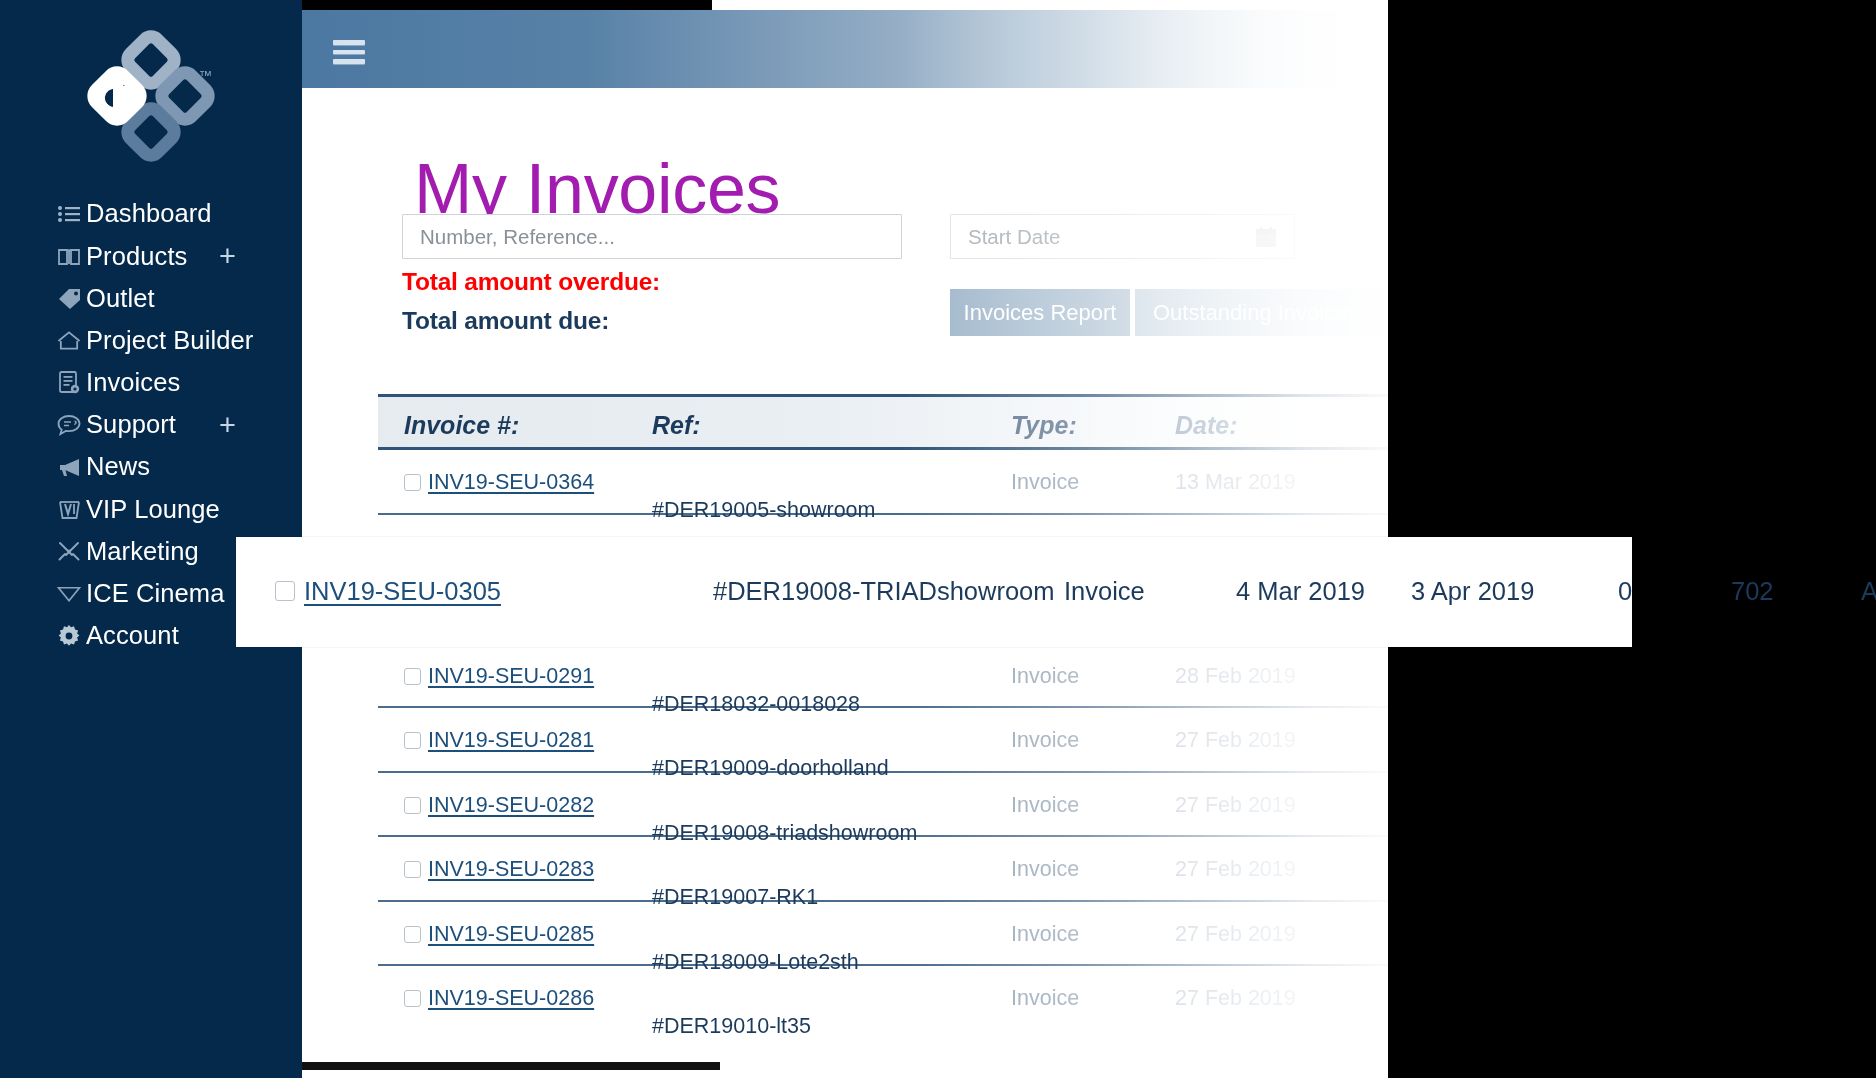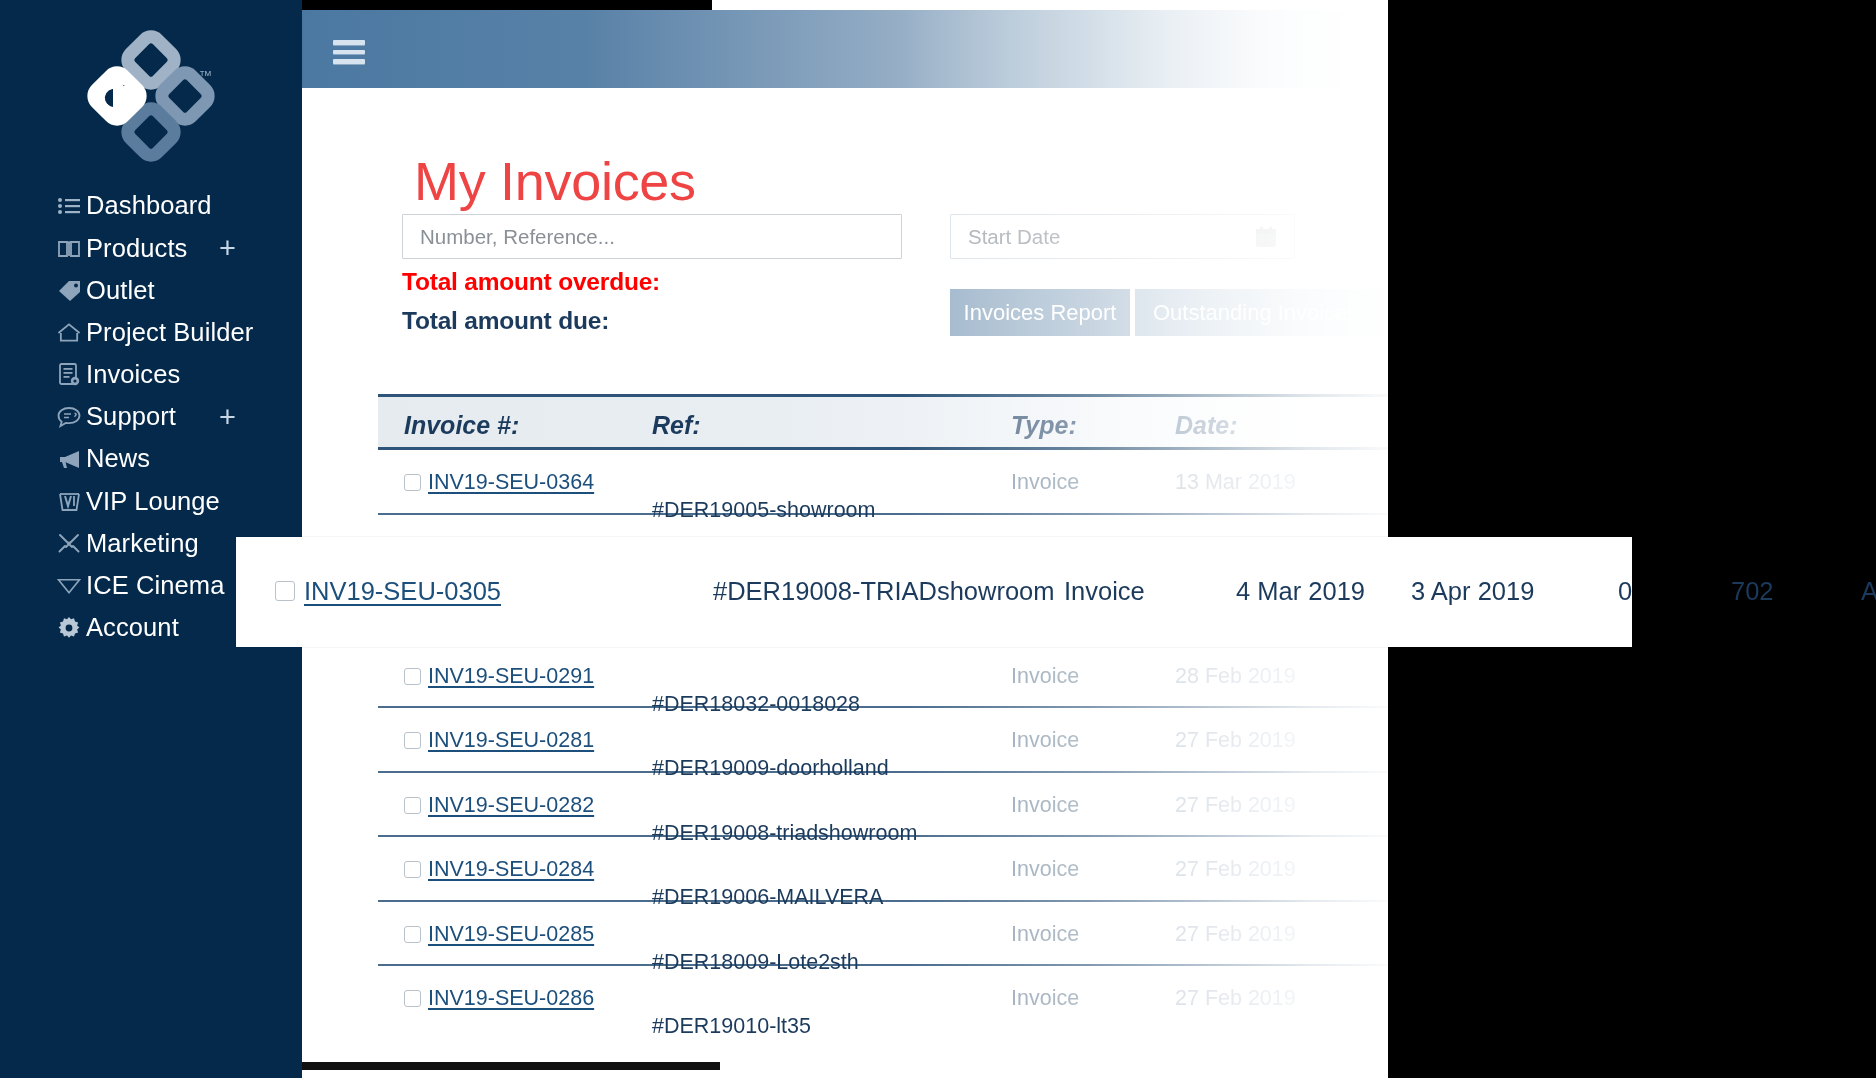--- a/index.html
+++ b/index.html
@@ -12,21 +12,21 @@
   #root{position:absolute;inset:0;background:#000;}
 
   
   .sidebar{
     position:absolute;left:0;top:0;width:302px;height:1078px;
     background:#04294b;z-index:30;
   }
   .logo-wrap{position:absolute;left:0;top:30px;width:302px;height:135px;}
   .logo-svg{display:block;margin:0 auto;}
   .tm{position:absolute;left:199px;top:38px;color:#8fa6bd;font-size:13px;letter-spacing:.5px;}
-  .nav{position:absolute;left:0;top:185px;width:282px;}
+  .nav{position:absolute;left:0;top:193px;width:282px;}
   .nav-item{
     position:relative;display:flex;align-items:center;
     height:42.2px;padding-left:58px;box-sizing:border-box;cursor:pointer;
   }
   .nav-icon{
     position:absolute;left:57px;top:50%;transform:translateY(-50%);
     width:24px;height:24px;display:flex;align-items:center;justify-content:center;
   }
   .nav-icon svg{display:block;}
   .nav-label{
@@ -55,21 +55,21 @@
   .hamburger{
     position:absolute;left:31px;top:30px;width:32px;height:24px;cursor:pointer;
   }
   .hamburger span{
     display:block;height:4.5px;background:#d7e3ee;border-radius:1px;margin-bottom:5px;
     box-shadow:0 1px 0 rgba(255,255,255,.35);
   }
 
   .page-title{
     position:absolute;left:112px;top:118px;
-    font-size:54px;color:#ef4444;font-weight:400;letter-spacing:-.3px;line-height:1;margin-top:36px;
+    font-size:70px;color:#a21caf;font-weight:400;letter-spacing:-.3px;line-height:1;margin-top:36px;
   }
 
   
   .search-input{
     position:absolute;left:100px;top:214px;width:500px;height:45px;
     border:1px solid #ccd4da;background:#fff;box-sizing:border-box;
     font-family:"Liberation Sans",sans-serif;font-size:20.5px;color:#6f7680;
     padding:0 17px;outline:none;border-radius:1px;
   }
   .search-input::placeholder{color:#8a9097;}
@@ -420,28 +420,28 @@
       </div>
 
       <div class="trow">
         <span class="cb"></span>
         <span class="cell cell-inv"><a>INV19-SEU-0282</a></span>
         <span class="cell cell-ref">#DER19008-triadshowroom</span>
         <span class="cell cell-type" style="color:#93a4b4">Invoice</span>
         <span class="cell cell-date" style="color:#b8c4d0">27 Feb 2019</span>
       </div>
 
-
-      <div class="trow">
-        <span class="cb"></span>
-        <span class="cell cell-inv"><a>INV19-SEU-0284</a></span>
-        <span class="cell cell-ref">#DER19006-MAILVERA</span>
+      <div class="trow">
+        <span class="cb"></span>
+        <span class="cell cell-inv"><a>INV19-SEU-0283</a></span>
+        <span class="cell cell-ref">#DER19007-RK1</span>
         <span class="cell cell-type" style="color:#93a4b4">Invoice</span>
         <span class="cell cell-date" style="color:#b8c4d0">27 Feb 2019</span>
       </div>
+
 
       <div class="trow">
         <span class="cb"></span>
         <span class="cell cell-inv"><a>INV19-SEU-0285</a></span>
         <span class="cell cell-ref">#DER18009-Lote2sth</span>
         <span class="cell cell-type" style="color:#93a4b4">Invoice</span>
         <span class="cell cell-date" style="color:#b8c4d0">27 Feb 2019</span>
       </div>
 
       <div class="trow" style="border-bottom:none">

